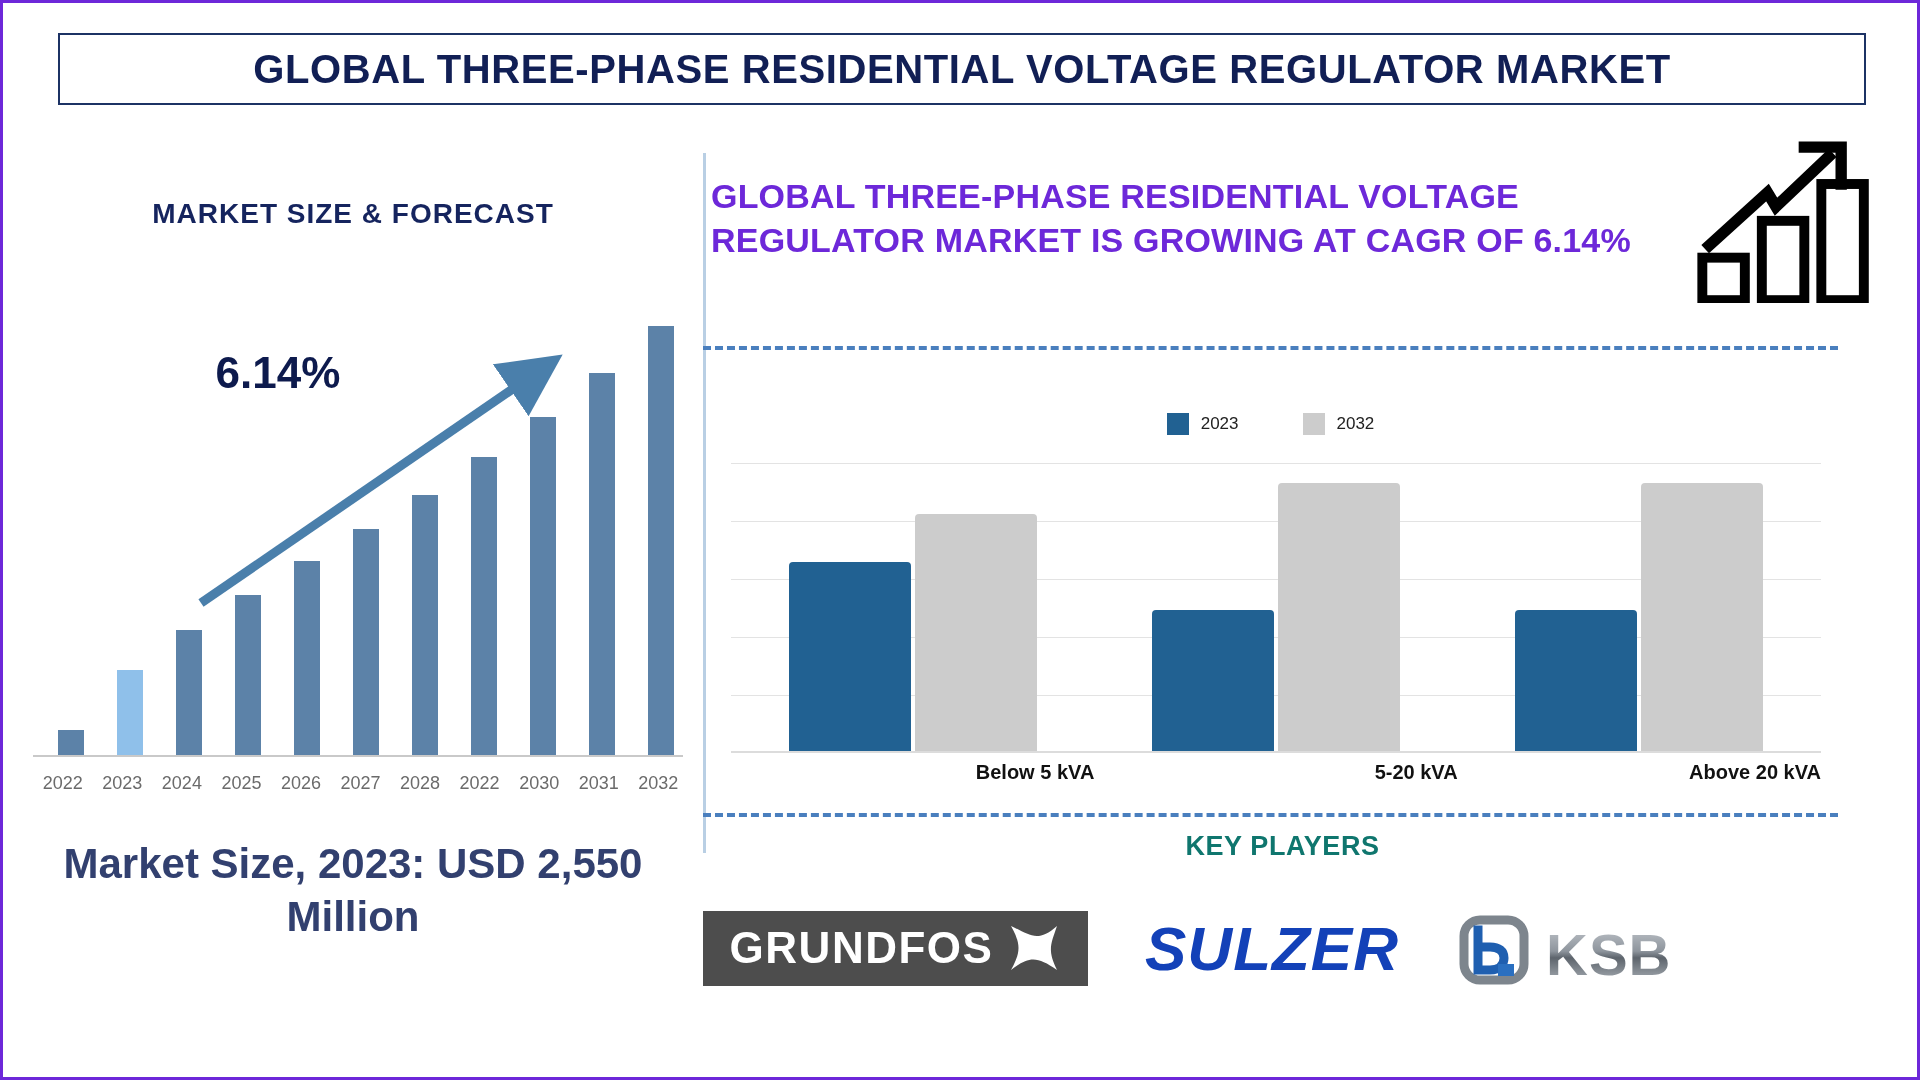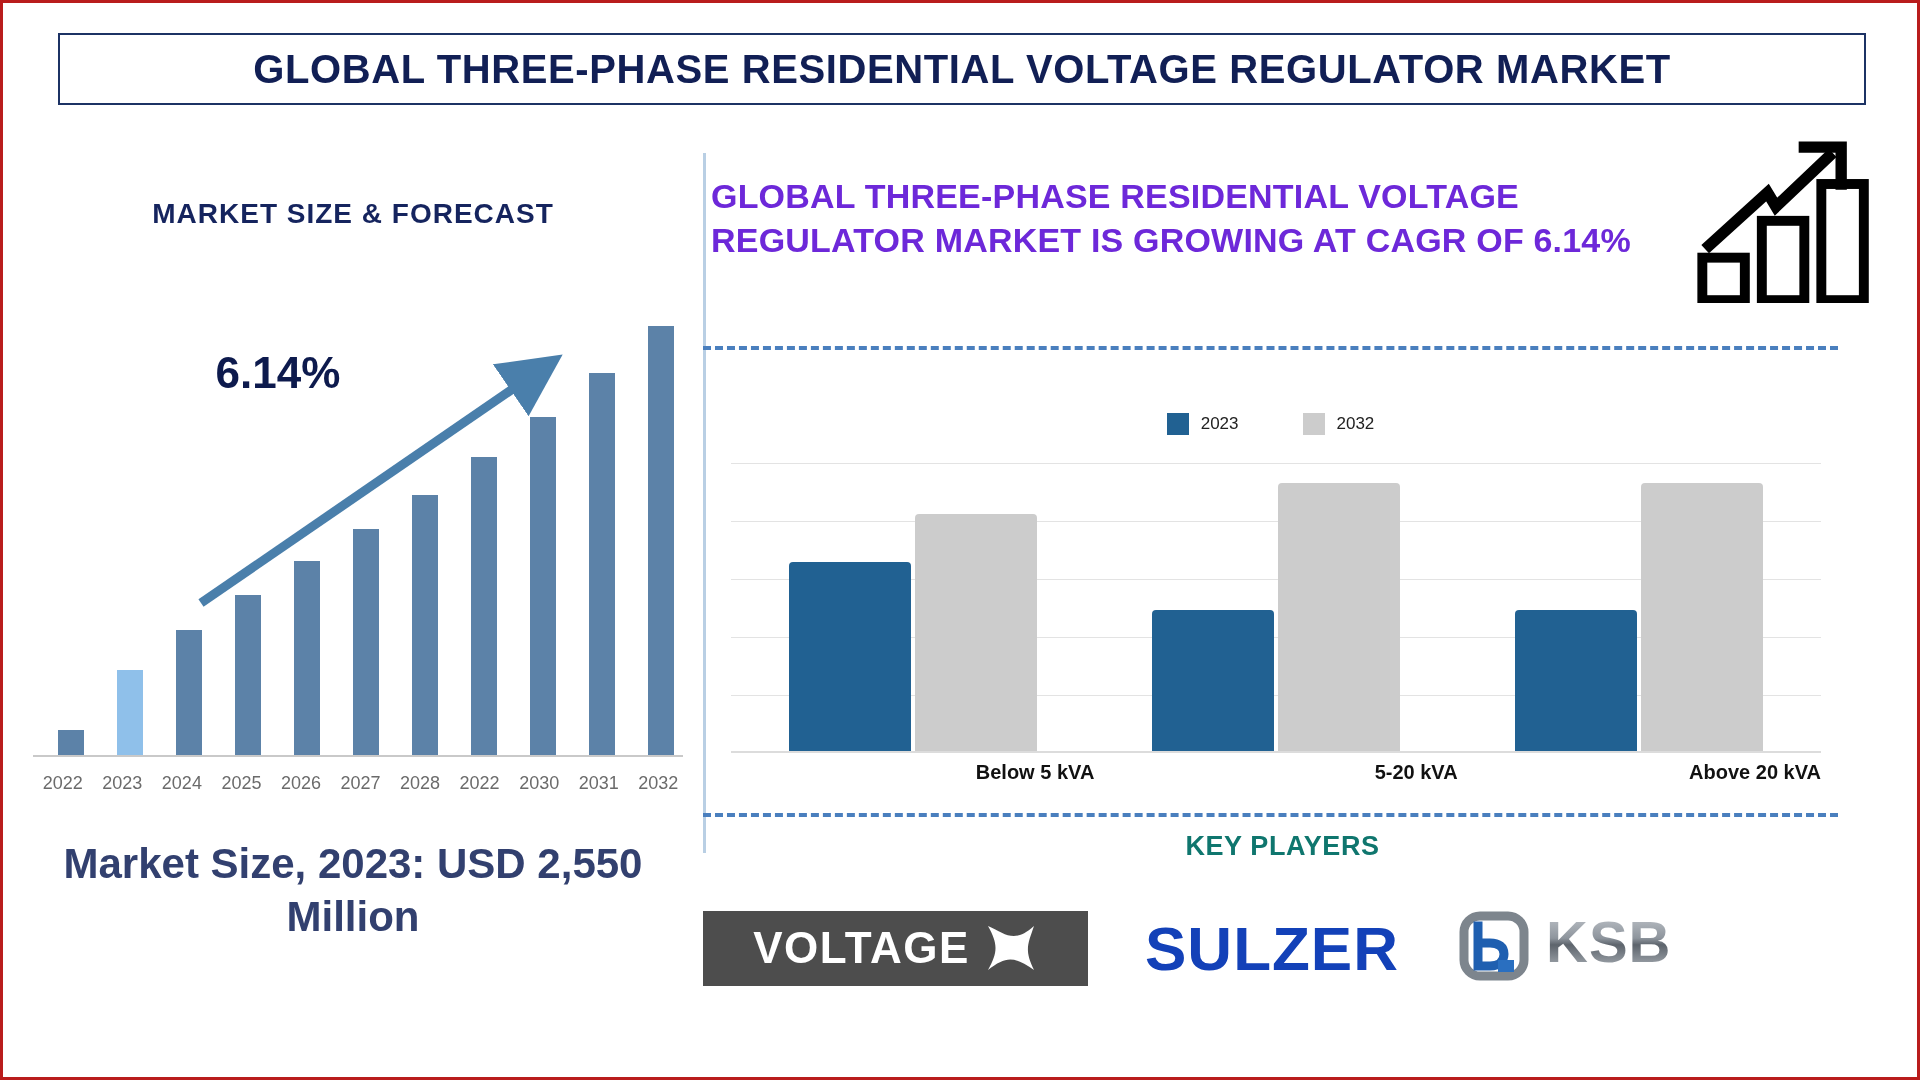--- a/index.html
+++ b/index.html
@@ -4,21 +4,21 @@
 <style>
   html,body{margin:0;padding:0;background:#ffffff;}
   body{
     width:1920px;height:1080px;
     font-family:"Liberation Sans", sans-serif;
     overflow:hidden;position:relative;
   }
   .canvas{
     position:absolute;inset:0;
     background:#ffffff;
-    border:3px solid #b91c1c;
+    border:3px solid #6d28d9;
     box-sizing:border-box;
   }
 
   
   .title-banner{
     position:absolute;left:55px;top:30px;width:1808px;height:72px;
     border:2px solid #1c3264;
     box-sizing:border-box;
     display:flex;align-items:center;justify-content:center;
     background:#ffffff;
@@ -140,24 +140,25 @@
     color:#fff;font-size:44px;font-weight:bold;letter-spacing:1.5px;
     font-family:"Liberation Sans", sans-serif;
   }
   
   .logo-sulzer{
     width:300px;height:80px;display:flex;align-items:center;justify-content:center;
   }
   .sz-word{
     color:#1341b8;font-size:62px;font-weight:bold;letter-spacing:1px;
     font-family:"Liberation Sans", sans-serif;
+    font-style:italic;
   }
   
   .logo-ksb{
-    width:270px;height:80px;display:flex;align-items:flex-start;gap:14px;
+    width:270px;height:80px;display:flex;align-items:flex-end;gap:14px;
   }
   .ksb-word{
     font-size:58px;font-weight:bold;letter-spacing:1px;
     background:linear-gradient(180deg,#c9cdd2 0%,#8e959d 45%,#5d646c 55%,#b8bec4 100%);
     -webkit-background-clip:text;background-clip:text;color:transparent;
     font-family:"Liberation Sans", sans-serif;
   }
 </style>
 </head>
 <body>
@@ -296,21 +297,21 @@
         <div class="gcat">5-20 kVA</div>
         <div class="gcat">Above 20 kVA</div>
       </div>
 
     <div class="dash-2"></div>
 
     <div class="kp-title">KEY PLAYERS</div>
 
     <div class="logos">
       <div class="logo-grundfos">
-        <span class="gf-word">VOLTAGE</span>
+        <span class="gf-word">GRUNDFOS</span>
         <svg width="54" height="52" viewBox="0 0 54 52">
           <path d="M4 4 C22 12 30 22 50 4 C44 22 40 28 50 48 C30 34 22 34 4 48 C14 30 14 22 4 4 Z" fill="#ffffff"></path>
         </svg>
       </div>
       <div class="logo-sulzer">
         <span class="sz-word">SULZER</span>
       </div>
       <div class="logo-ksb">
         <svg width="76" height="76" viewBox="0 0 76 76">
           <rect x="8" y="8" width="60" height="60" rx="16" fill="none" stroke="#7d858d" stroke-width="9"></rect>

